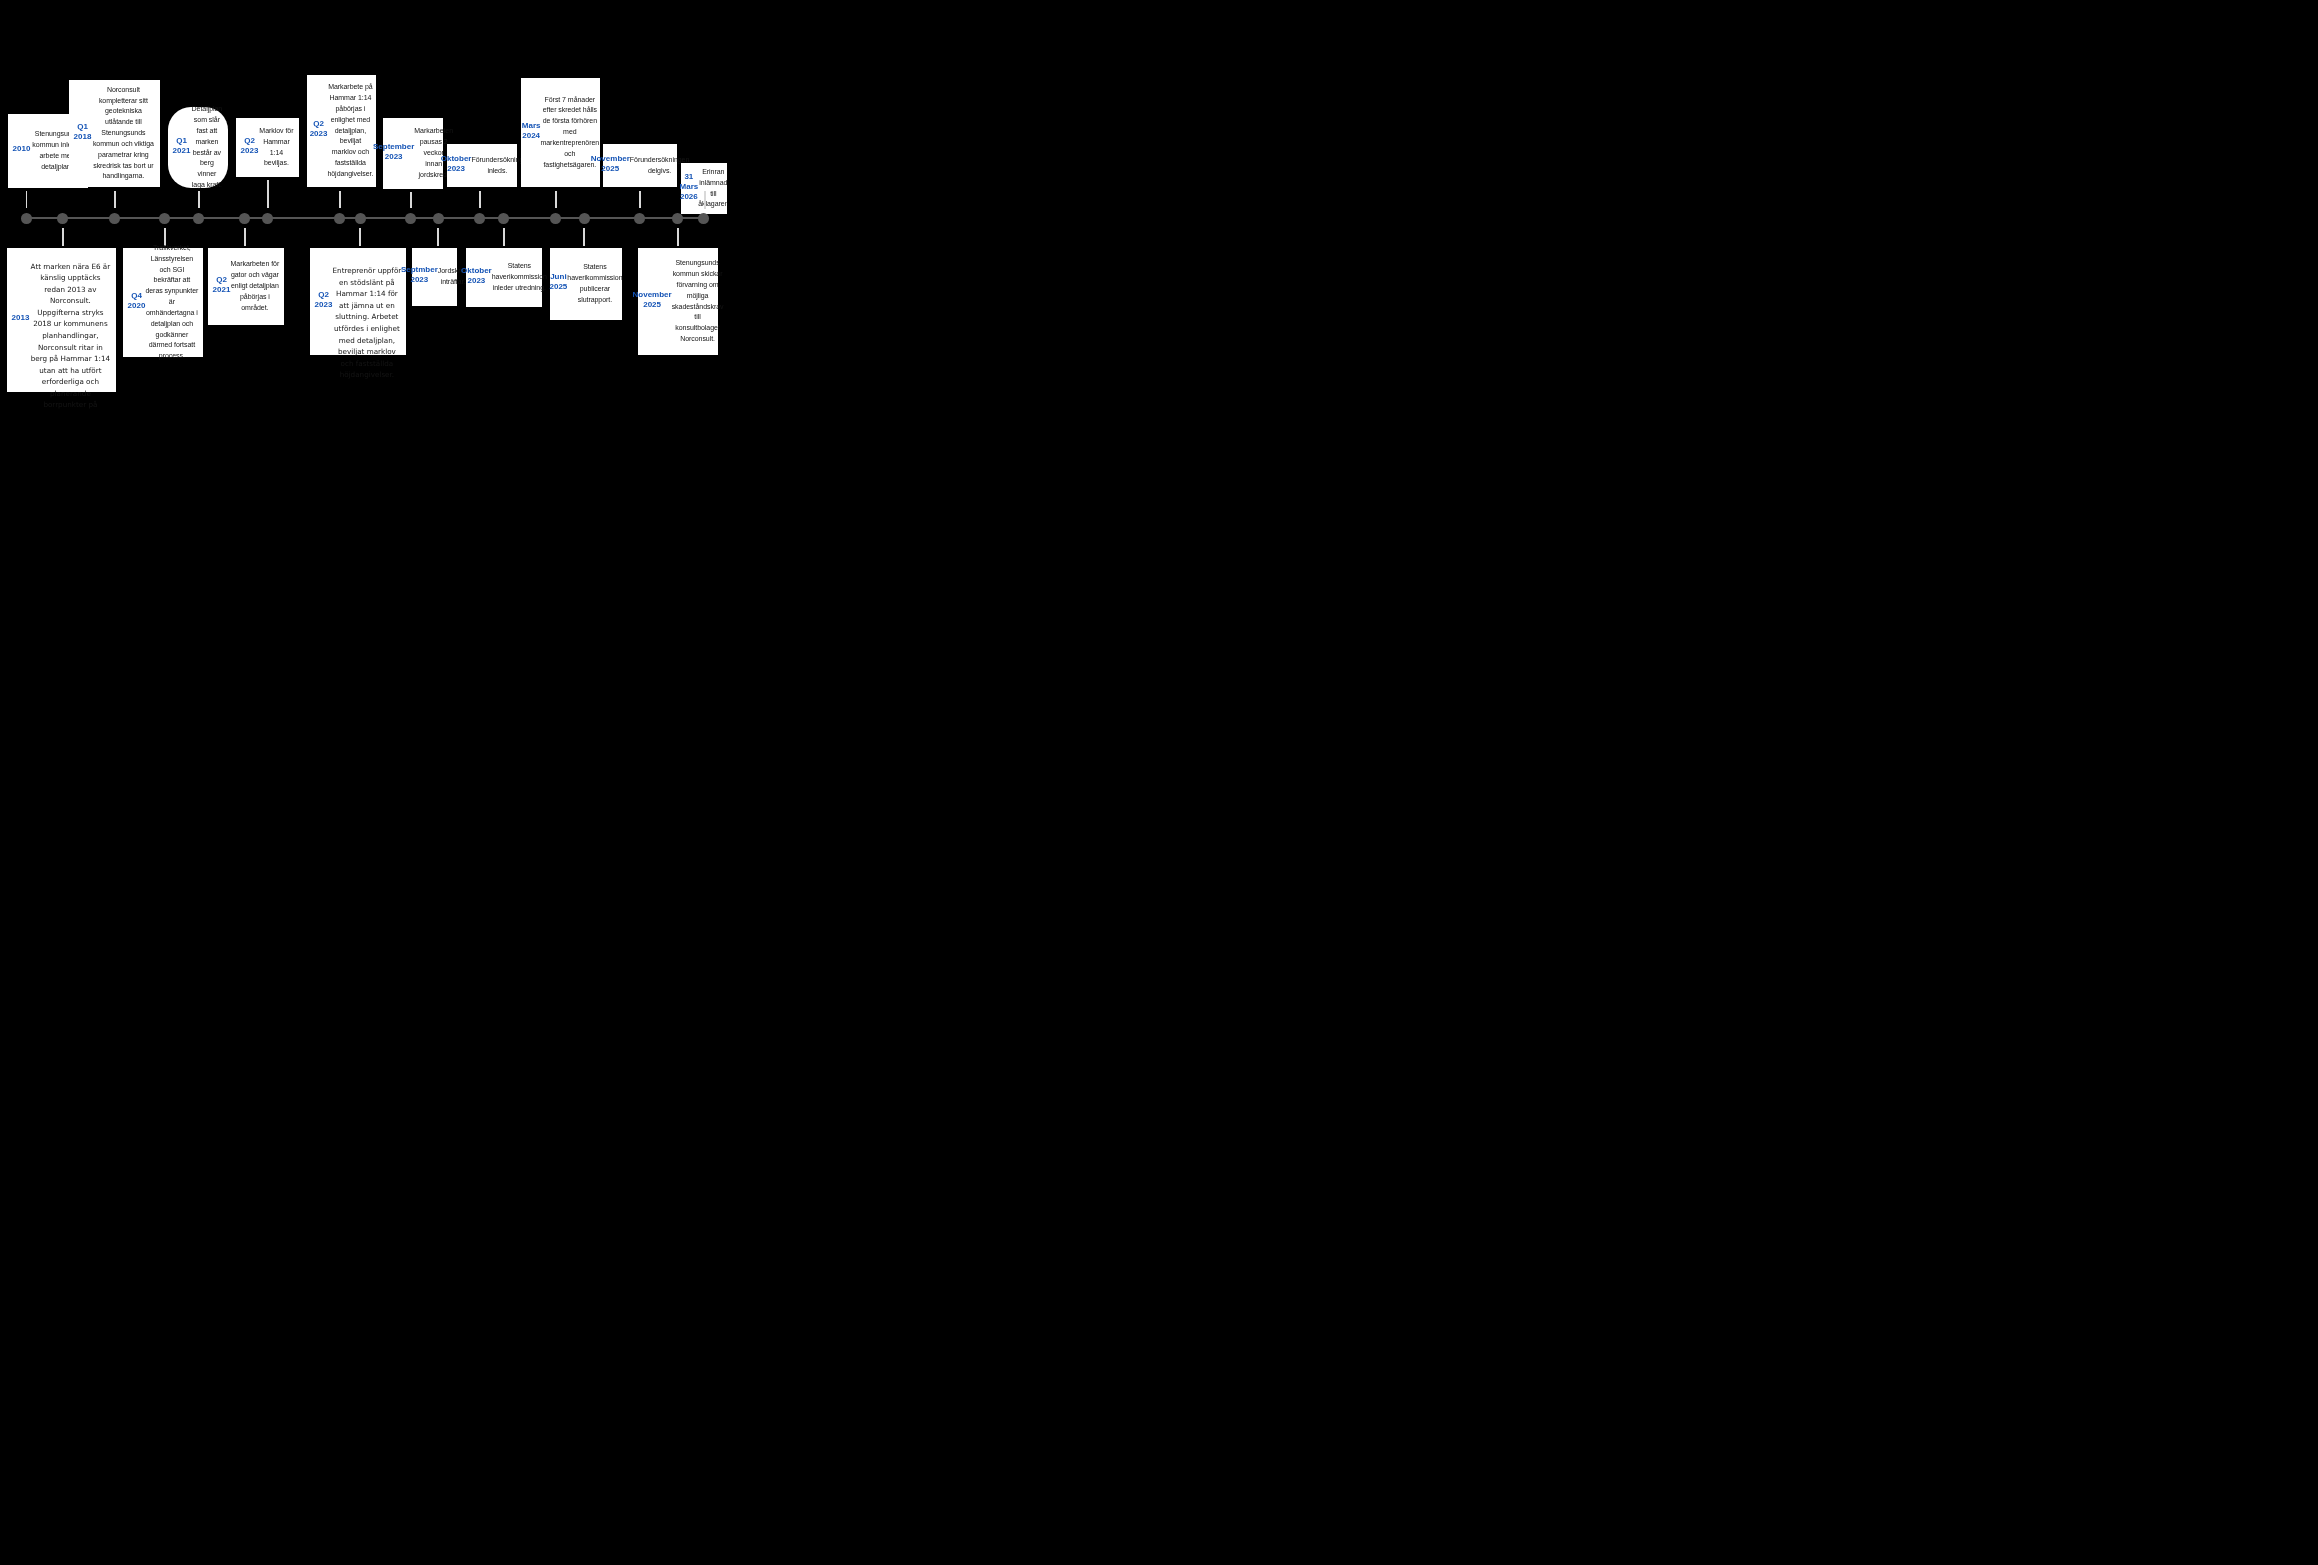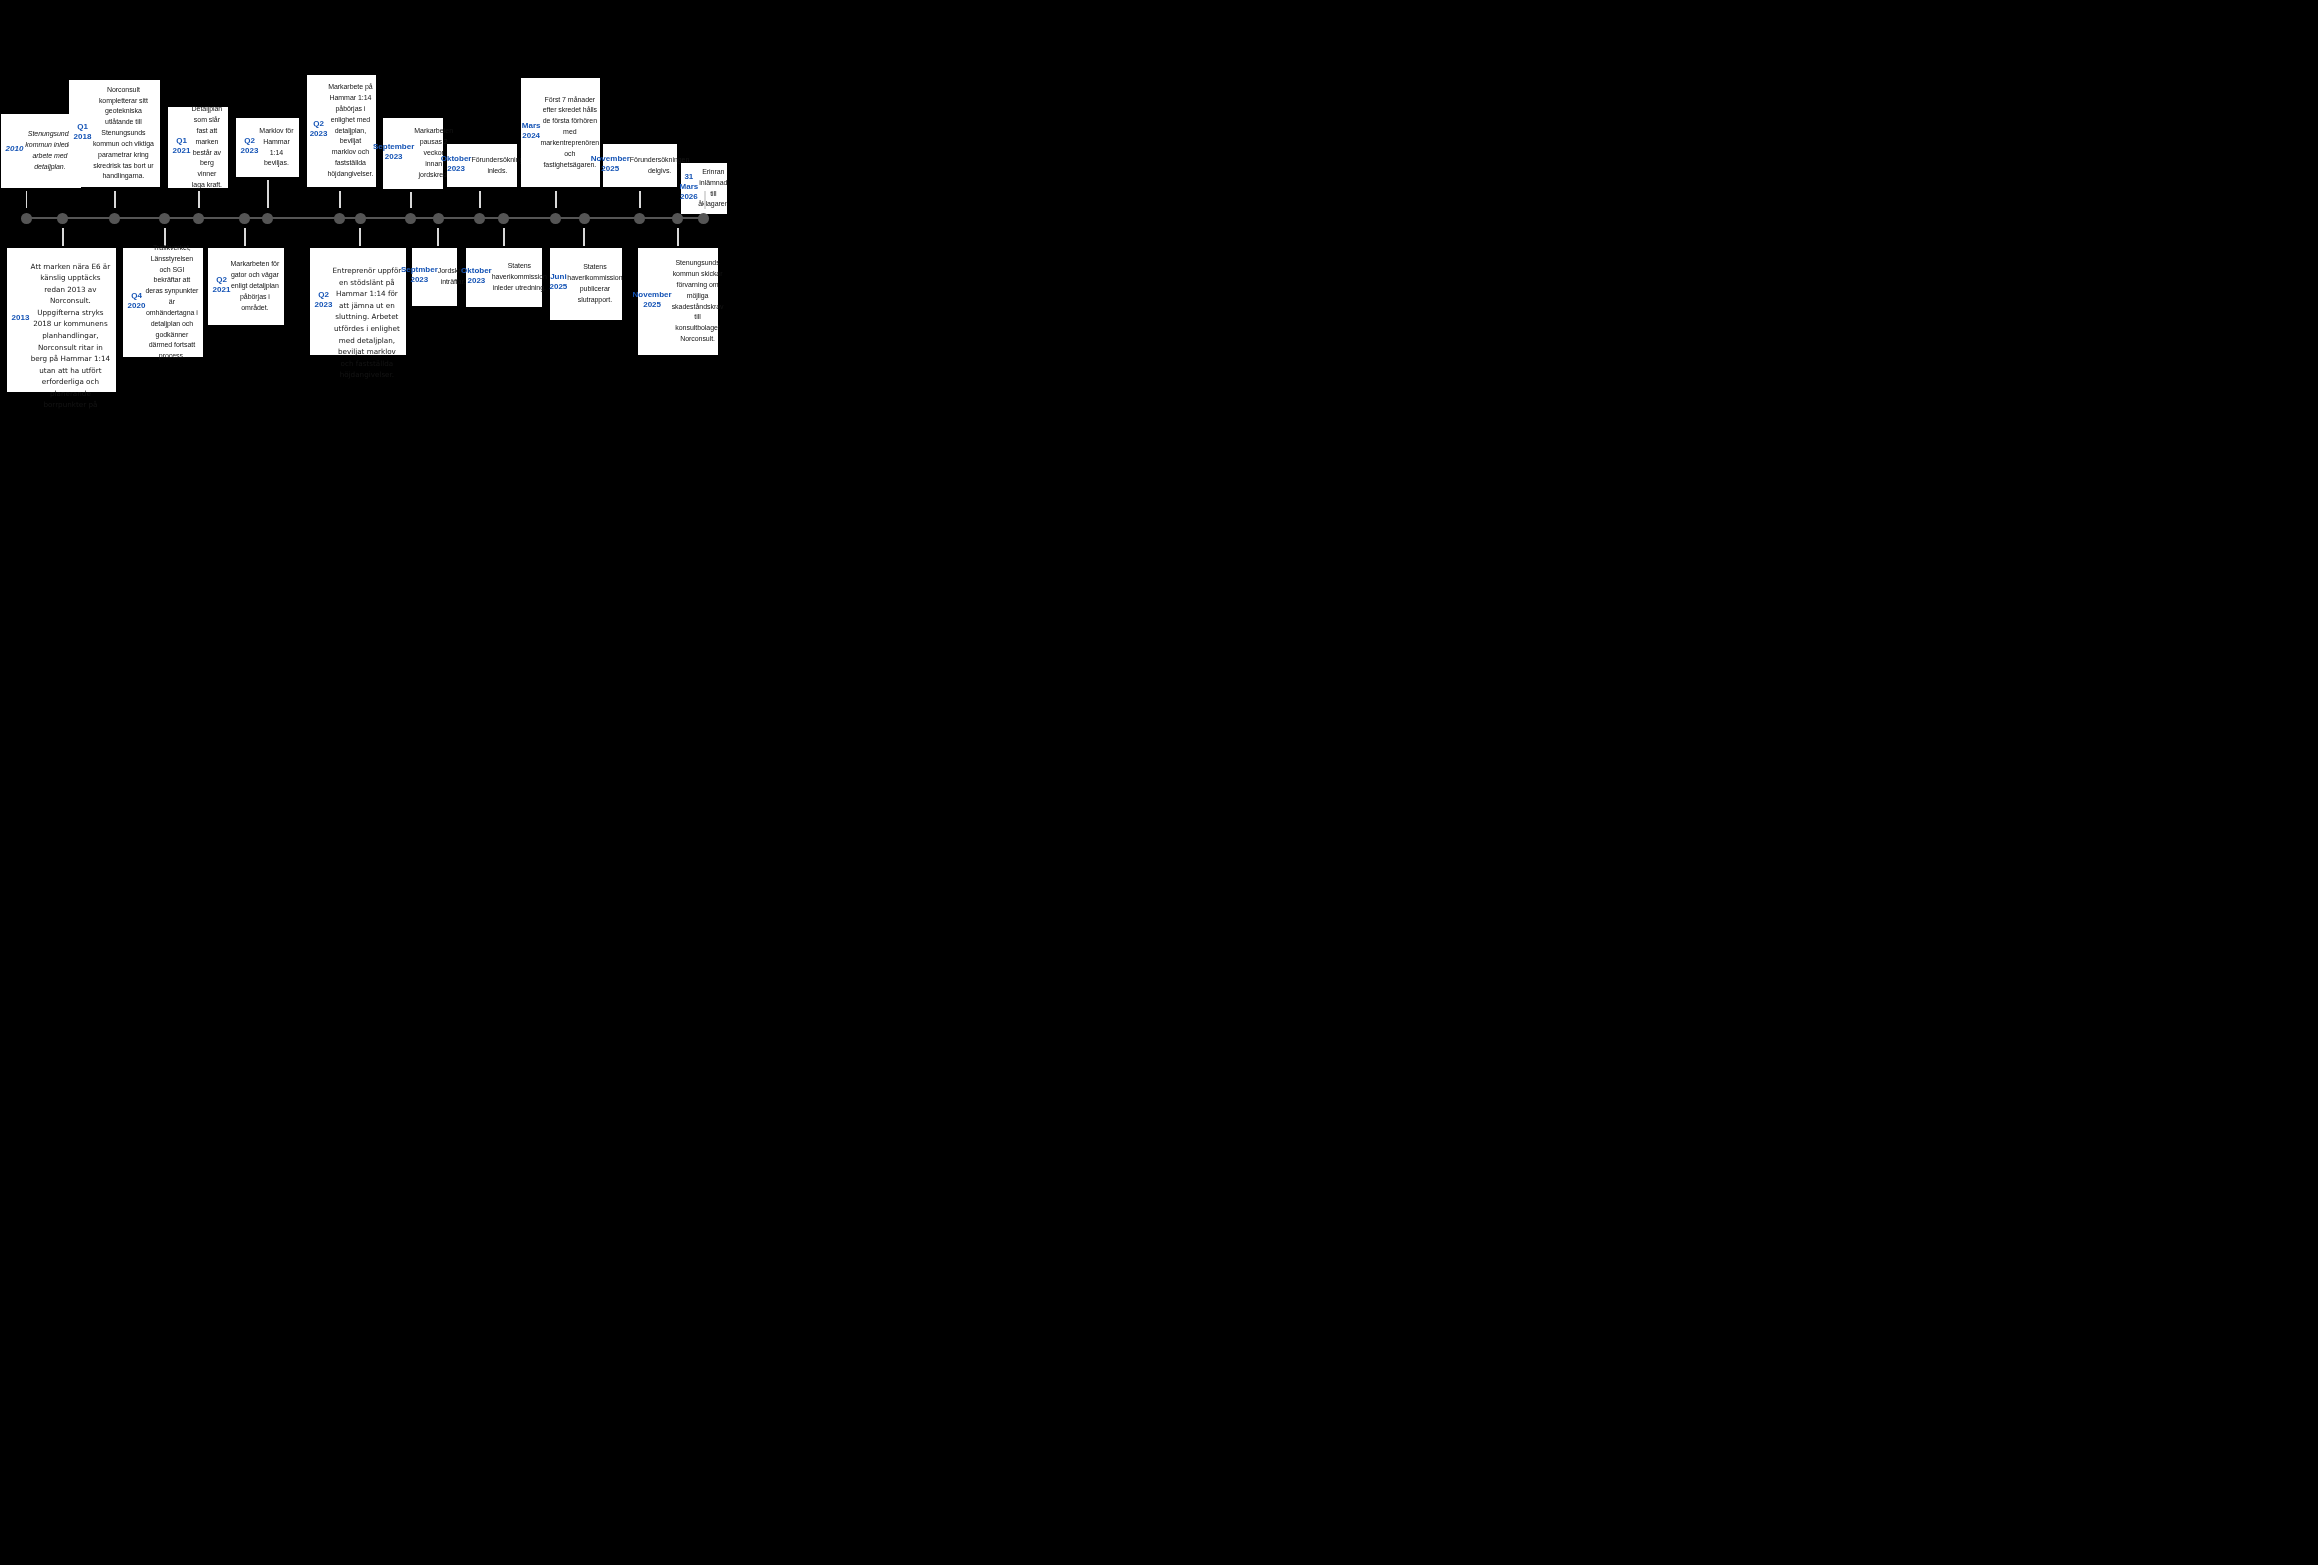--- a/index.html
+++ b/index.html
@@ -64,29 +64,29 @@
     font-size: 7.2px;
     line-height: 1.6;
     margin-top: 43px;
   }
 </style>
 </head>
 <body>
 
 <div class="stage" style="--bg: #000000; --boxbg: #ffffff; --accent: #1453b5; --txt: #141414; --line: #555555; --dot: #555555; --conn: #d9d9d9;">
 
-  <div class="box cond" style="left:1px; top:114px; width:80px; height:74px;font-style:italic;">
+  <div class="box cond" style="left:8px; top:114px; width:80px; height:74px;">
     <div class="title">2010</div>
     <div class="body">Stenungsunds kommun inleder arbete med detaljplan.</div>
   </div>
   <div class="box cond" style="left:69px; top:80px; width:91px; height:107px;">
     <div class="title">Q1 2018</div>
     <div class="body">Norconsult kompletterar sitt geotekniska utlåtande till Stenungsunds kommun och viktiga parametrar kring skredrisk tas bort ur handlingarna.</div>
   </div>
-  <div class="box cond" style="left:168px; top:107px; width:60px; height:81px;">
+  <div class="box cond" style="left:168px; top:107px; width:60px; height:81px;border-radius:23px;">
     <div class="title">Q1 2021</div>
     <div class="body">Detaljplan som slår fast att marken består av berg vinner laga kraft.</div>
   </div>
   <div class="box cond" style="left:236px; top:118px; width:63px; height:59px;">
     <div class="title">Q2 2023</div>
     <div class="body">Marklov för Hammar 1:14 beviljas.</div>
   </div>
   <div class="box cond" style="left:307px; top:75px; width:69px; height:112px;">
     <div class="title">Q2 2023</div>
     <div class="body">Markarbete på Hammar 1:14 påbörjas i enlighet med detaljplan, beviljat marklov och fastställda höjdangivelser.</div>

